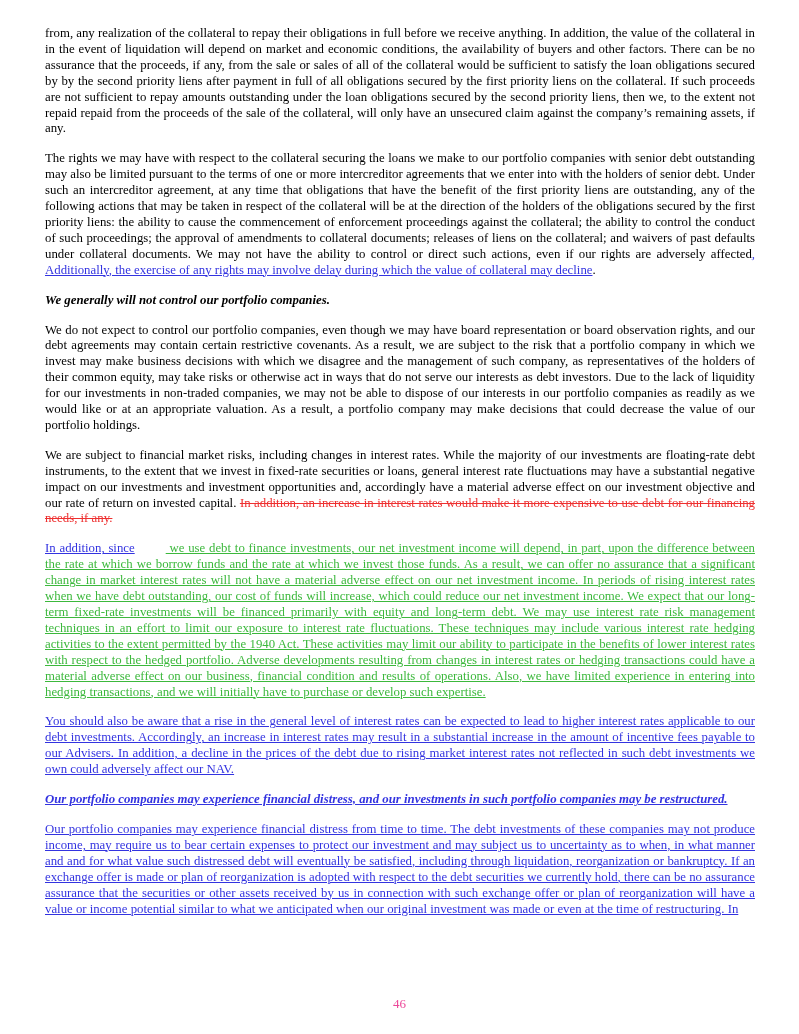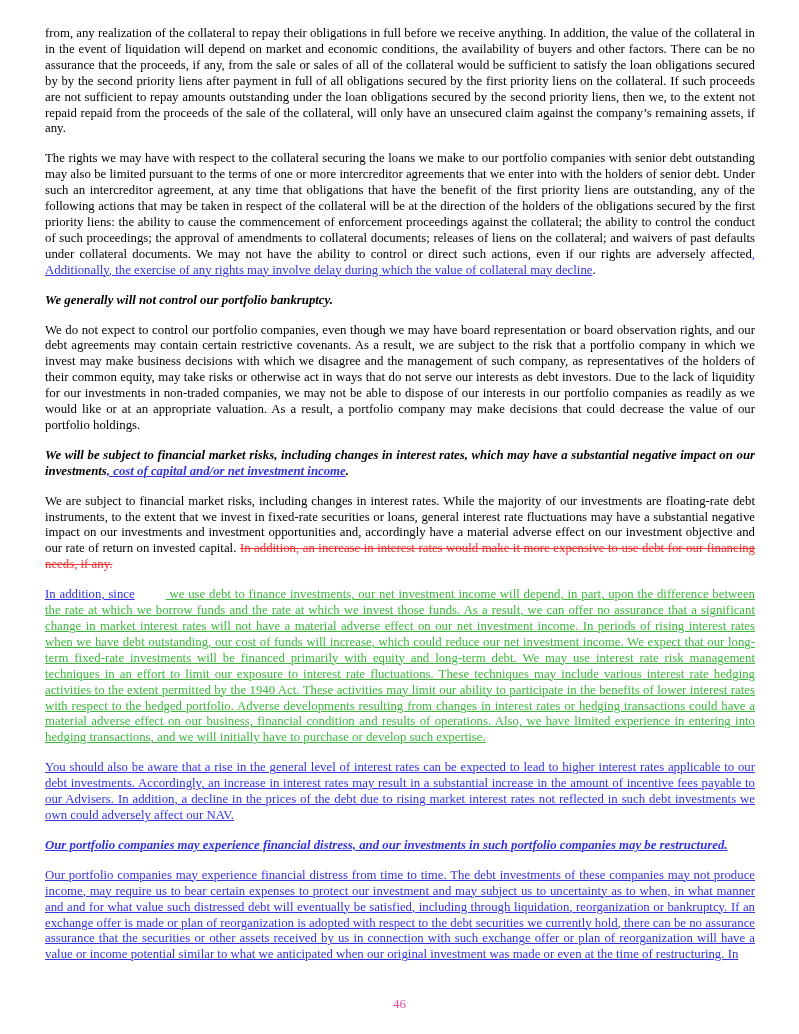--- a/index.html
+++ b/index.html
@@ -58,23 +58,22 @@
     color: #ec4899;
   }
 </style>
 </head>
 <body>
 
 <div class="page">
   <div class="content">
       <p class="para"><span class="run run-normal">from, any realization of the collateral to repay their obligations in full before we receive anything. In addition, the value of the collateral in in the event of liquidation will depend on market and economic conditions, the availability of buyers and other factors. There can be no assurance that the proceeds, if any, from the sale or sales of all of the collateral would be sufficient to satisfy the loan obligations secured by by the second priority liens after payment in full of all obligations secured by the first priority liens on the collateral. If such proceeds are not sufficient to repay amounts outstanding under the loan obligations secured by the second priority liens, then we, to the extent not repaid repaid from the proceeds of the sale of the collateral, will only have an unsecured claim against the company’s remaining assets, if any.</span></p>
       <p class="para"><span class="run run-normal">The rights we may have with respect to the collateral securing the loans we make to our portfolio companies with senior debt outstanding may also be limited pursuant to the terms of one or more intercreditor agreements that we enter into with the holders of senior debt. Under such an intercreditor agreement, at any time that obligations that have the benefit of the first priority liens are outstanding, any of the following actions that may be taken in respect of the collateral will be at the direction of the holders of the obligations secured by the first priority liens: the ability to cause the commencement of enforcement proceedings against the collateral; the ability to control the conduct of such proceedings; the approval of amendments to collateral documents; releases of liens on the collateral; and waivers of past defaults under collateral documents. We may not have the ability to control or direct such actions, even if our rights are adversely affected</span><span class="run run-ins">, Additionally, the exercise of any rights may involve delay during which the value of collateral may decline</span><span class="run run-normal">.</span></p>
-      <p class="heading"><span class="run run-normal">We generally will not control our portfolio bankruptcy.</span></p>
+      <p class="heading"><span class="run run-normal">We generally will not control our portfolio companies.</span></p>
       <p class="para"><span class="run run-normal">We do not expect to control our portfolio companies, even though we may have board representation or board observation rights, and our debt agreements may contain certain restrictive covenants. As a result, we are subject to the risk that a portfolio company in which we invest may make business decisions with which we disagree and the management of such company, as representatives of the holders of their common equity, may take risks or otherwise act in ways that do not serve our interests as debt investors. Due to the lack of liquidity for our investments in non-traded companies, we may not be able to dispose of our interests in our portfolio companies as readily as we would like or at an appropriate valuation. As a result, a portfolio company may make decisions that could decrease the value of our portfolio holdings.</span></p>
-      <p class="heading"><span class="run run-normal">We will be subject to financial market risks, including changes in interest rates, which may have a substantial negative impact on our investments</span><span class="run run-ins">, cost of capital and/or net investment income</span><span class="run run-normal">.</span></p>
       <p class="para"><span class="run run-normal">We are subject to financial market risks, including changes in interest rates. While the majority of our investments are floating-rate debt instruments, to the extent that we invest in fixed-rate securities or loans, general interest rate fluctuations may have a substantial negative impact on our investments and investment opportunities and, accordingly have a material adverse effect on our investment objective and our rate of return on invested capital. </span><span class="run run-del">In addition, an increase in interest rates would make it more expensive to use debt for our financing needs, if any.</span></p>
       <p class="para"><span class="run run-ins">In addition, since</span><span class="run run-ins-green"> we use debt to finance investments, our net investment income will depend, in part, upon the difference between the rate at which we borrow funds and the rate at which we invest those funds. As a result, we can offer no assurance that a significant change in market interest rates will not have a material adverse effect on our net investment income. In periods of rising interest rates when we have debt outstanding, our cost of funds will increase, which could reduce our net investment income. We expect that our long-term fixed-rate investments will be financed primarily with equity and long-term debt. We may use interest rate risk management techniques in an effort to limit our exposure to interest rate fluctuations. These techniques may include various interest rate hedging activities to the extent permitted by the 1940 Act. These activities may limit our ability to participate in the benefits of lower interest rates with respect to the hedged portfolio. Adverse developments resulting from changes in interest rates or hedging transactions could have a material adverse effect on our business, financial condition and results of operations. Also, we have limited experience in entering into hedging transactions, and we will initially have to purchase or develop such expertise.</span></p>
       <p class="para"><span class="run run-ins">You should also be aware that a rise in the general level of interest rates can be expected to lead to higher interest rates applicable to our debt investments. Accordingly, an increase in interest rates may result in a substantial increase in the amount of incentive fees payable to our Advisers. In addition, a decline in the prices of the debt due to rising market interest rates not reflected in such debt investments we own could adversely affect our NAV.</span></p>
       <p class="heading"><span class="run run-ins">Our portfolio companies may experience financial distress, and our investments in such portfolio companies may be restructured.</span></p>
       <p class="para"><span class="run run-ins">Our portfolio companies may experience financial distress from time to time. The debt investments of these companies may not produce income, may require us to bear certain expenses to protect our investment and may subject us to uncertainty as to when, in what manner and and for what value such distressed debt will eventually be satisfied, including through liquidation, reorganization or bankruptcy. If an exchange offer is made or plan of reorganization is adopted with respect to the debt securities we currently hold, there can be no assurance assurance that the securities or other assets received by us in connection with such exchange offer or plan of reorganization will have a value or income potential similar to what we anticipated when our original investment was made or even at the time of restructuring. In</span></p>
     </div>
   <div class="footer">
     <span>46</span>
   </div>
 </div>

